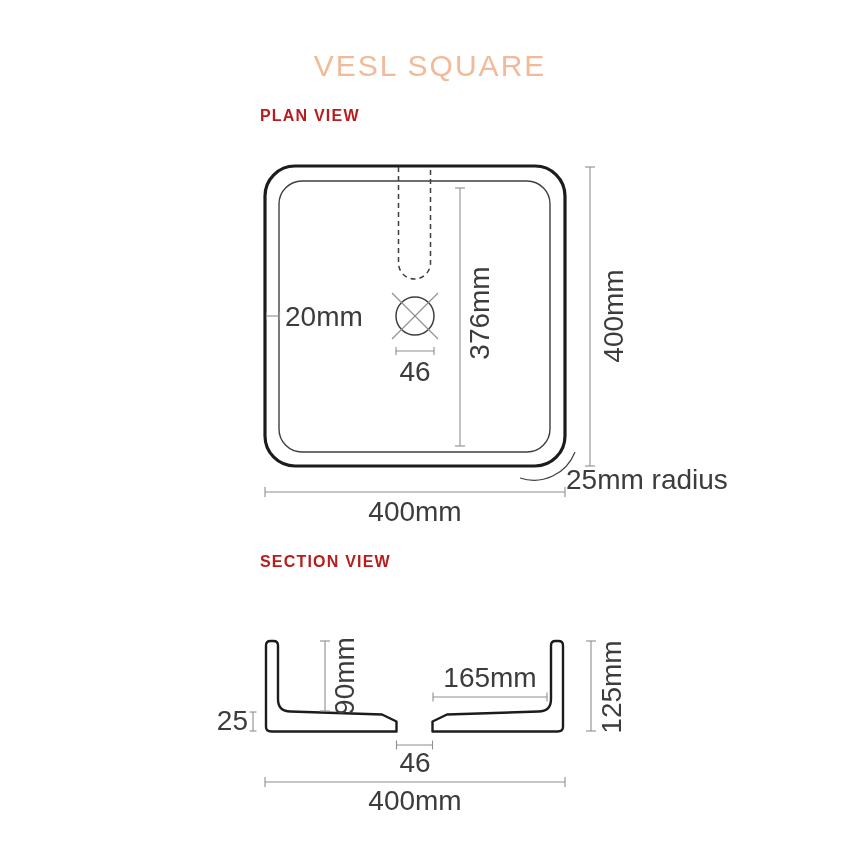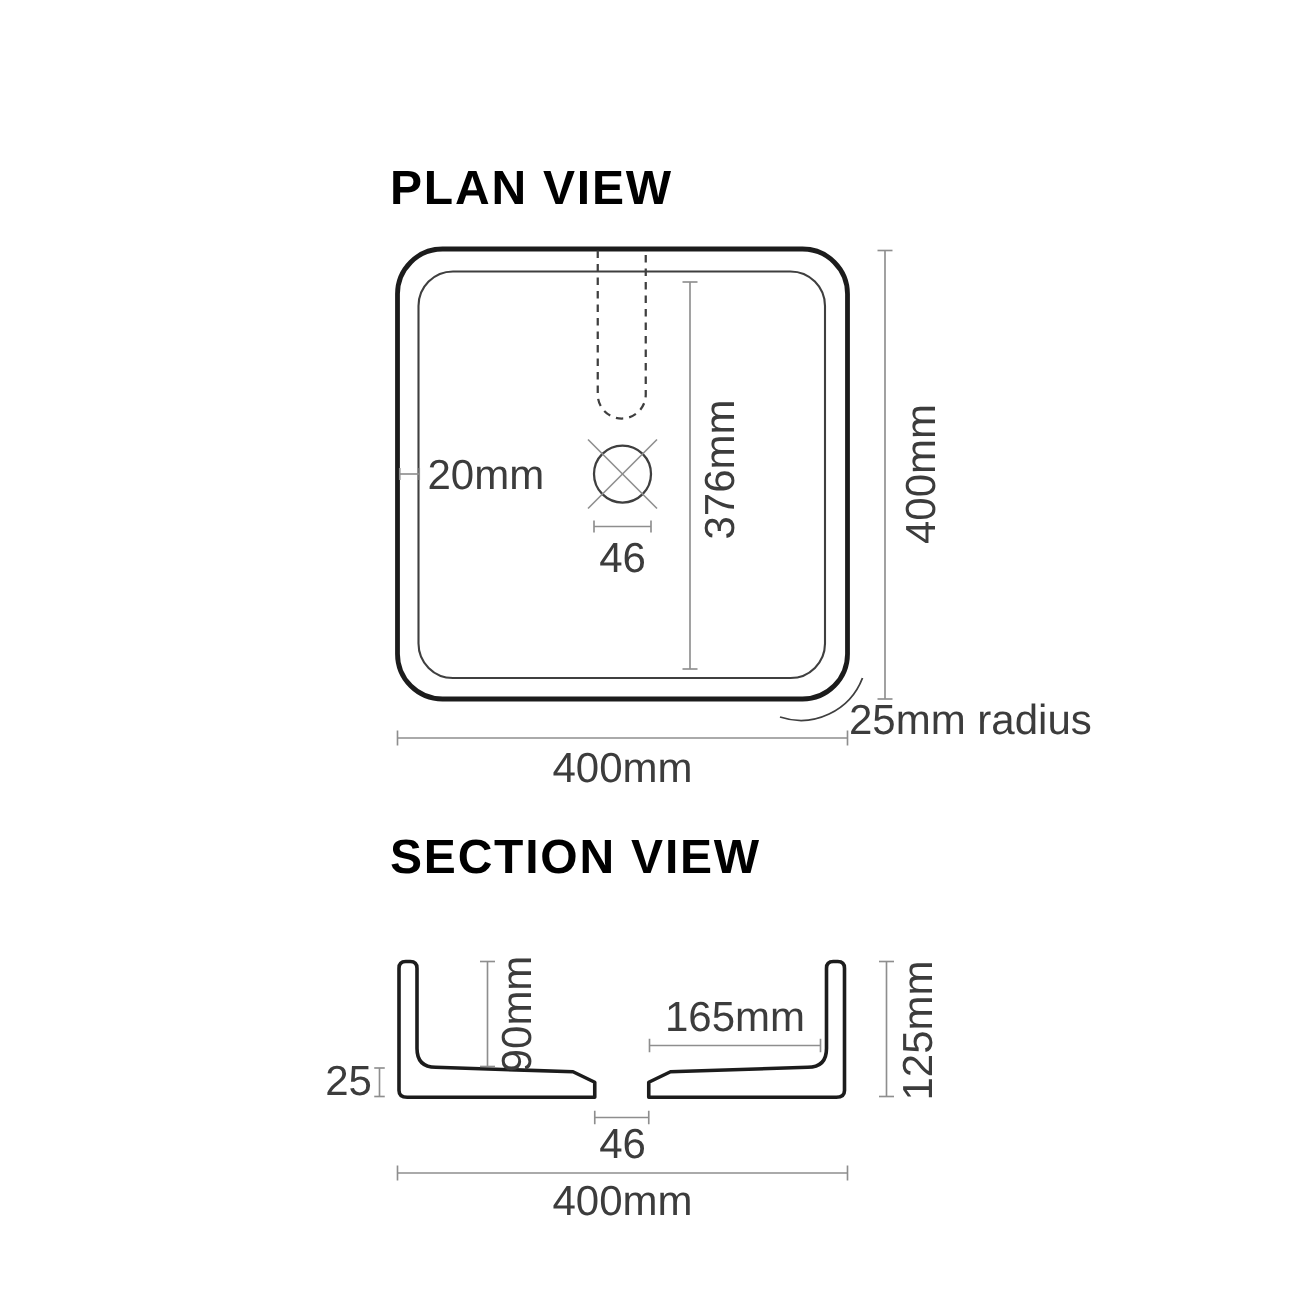--- a/index.html
+++ b/index.html
@@ -21,24 +21,24 @@
     right: 0;
     top: 49px;
     text-align: center;
     font-size: 30px;
     font-weight: 400;
     letter-spacing: 2px;
     color: #F2BA98;
   }
   .view-heading {
     position: absolute;
-    font-size: 32px;
+    font-size: 16px;
     font-weight: 700;
     letter-spacing: 1.2px;
-    color: #000000;
+    color: #b91c1c;
   }
   .plan-heading { left: 260px; top: 107px; }
   .section-heading { left: 260px; top: 543px; margin-top: 10px; }
   svg.drawing {
     position: absolute;
     left: 0;
     top: 0;
   }
   svg.drawing text {
     font-family: "Liberation Sans", sans-serif;
@@ -58,20 +58,21 @@
     stroke: #8e8e8e;
     stroke-width: 1.1;
     fill: none;
   }
 </style>
 </head>
 <body>
 
 <div class="sheet">
 
+  <div class="product-title">VESL SQUARE</div>
   <div class="view-heading plan-heading">PLAN VIEW</div>
   <div class="view-heading section-heading">SECTION VIEW</div>
 
   <svg class="drawing" width="860" height="860" viewBox="0 0 860 860">
 
     <g>
 
       <rect x="265" y="166" width="300" height="300" rx="30" class="outline-heavy" stroke-width="3.2"></rect>
 
       <rect x="279" y="181" width="271" height="271" rx="23" class="outline-light" stroke-width="1.4"></rect>

